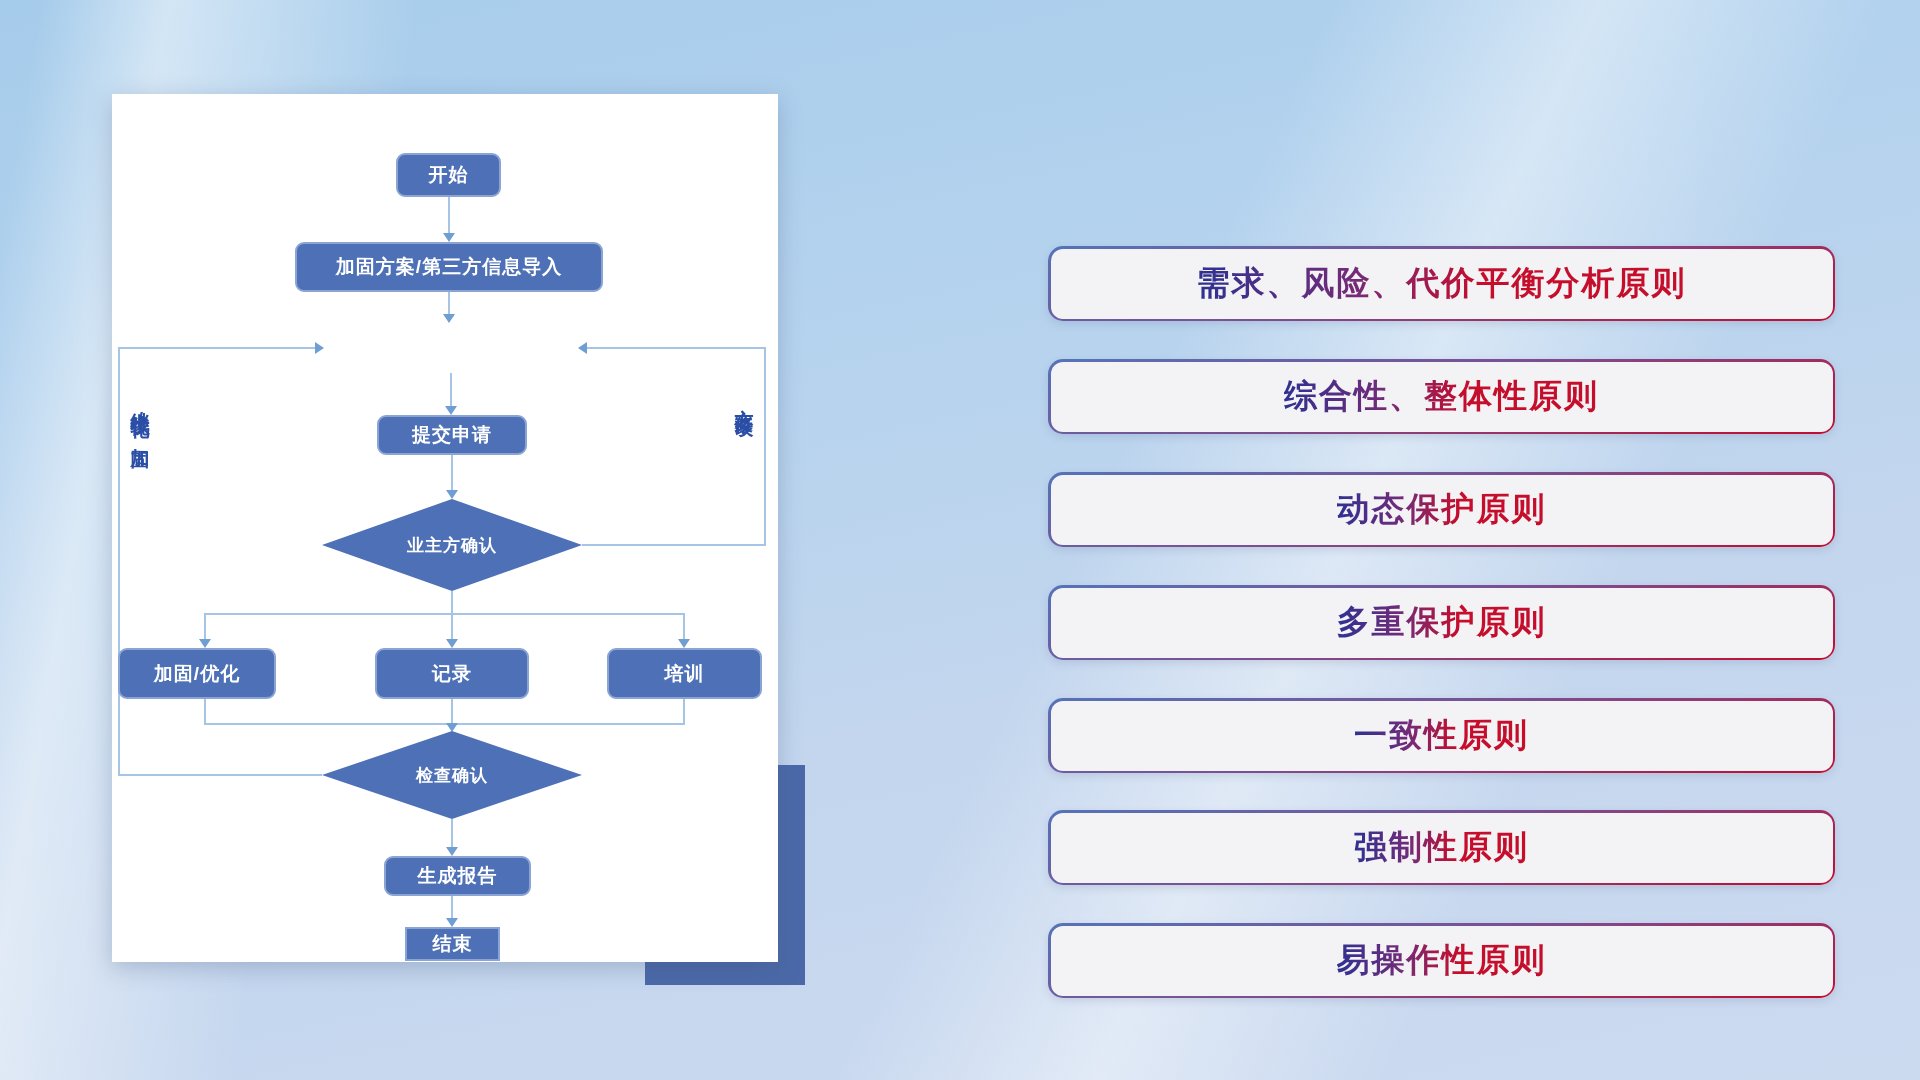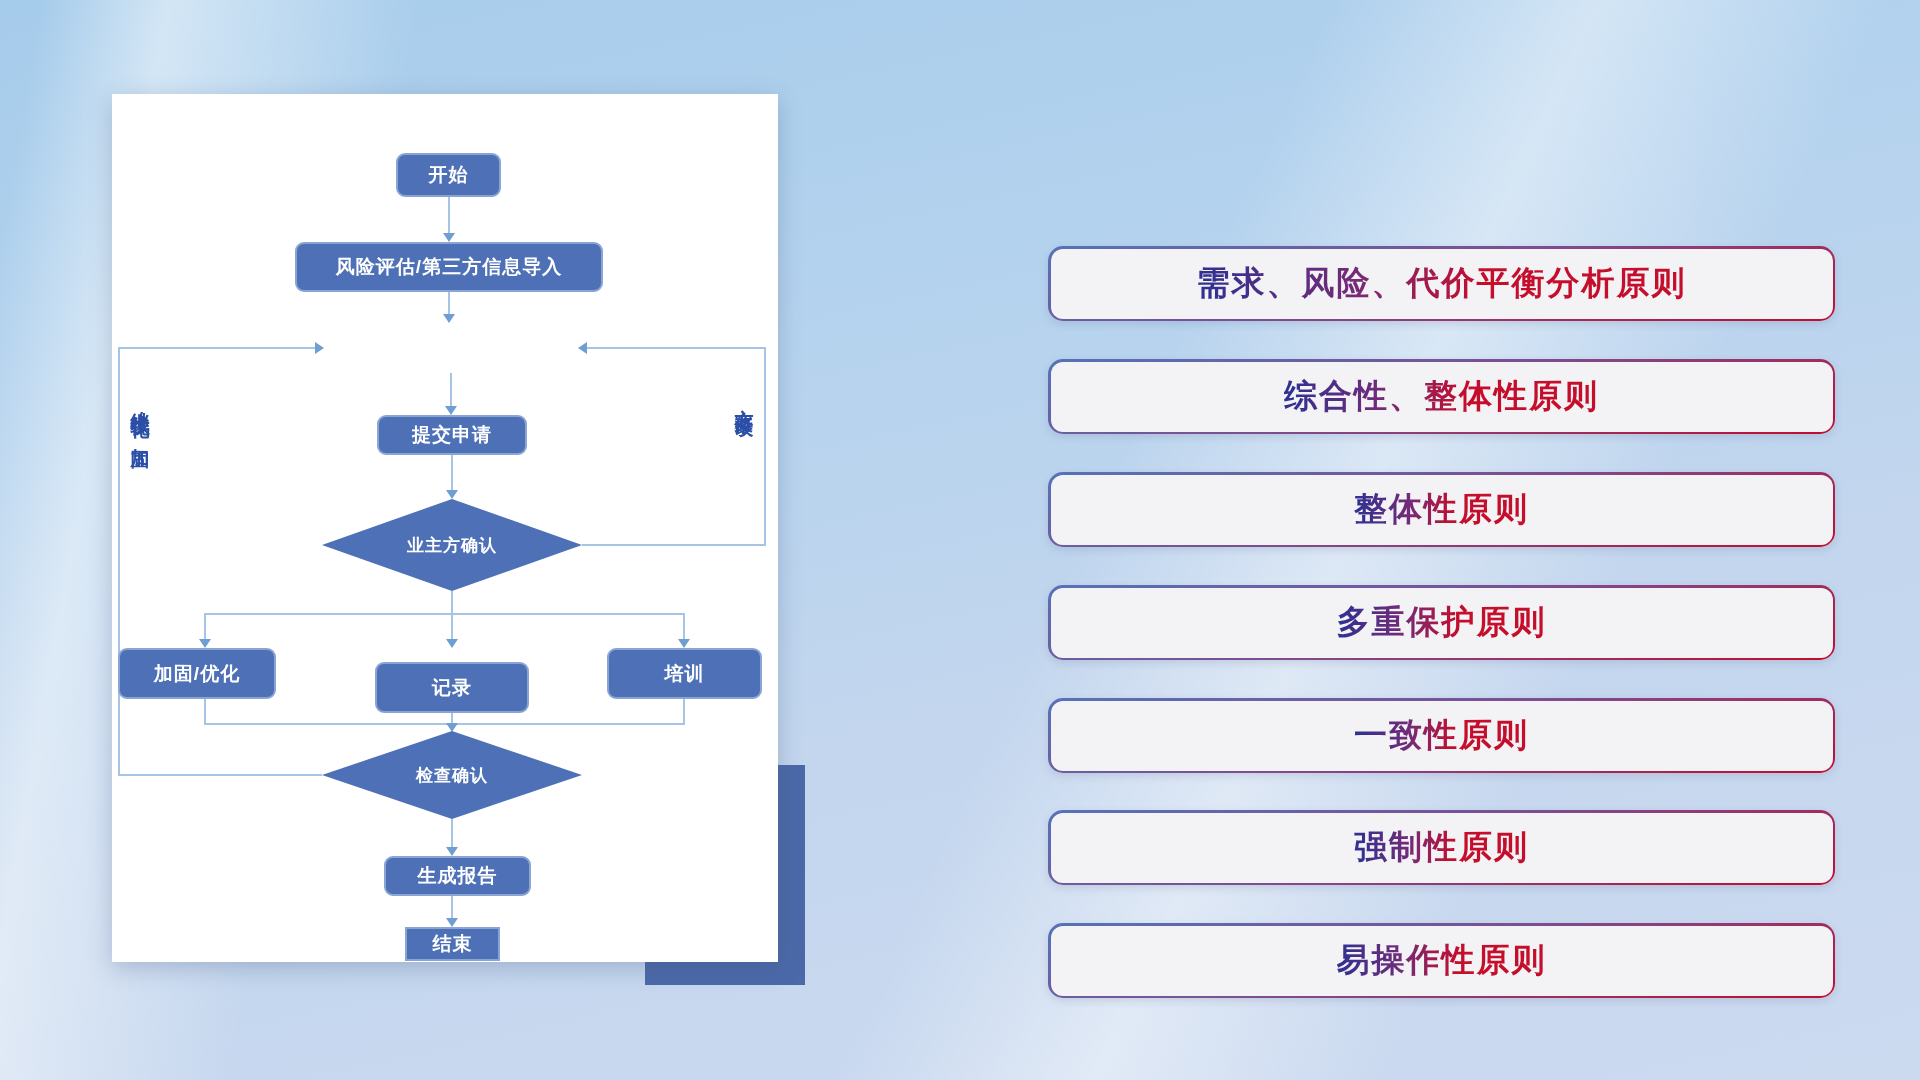--- a/index.html
+++ b/index.html
@@ -18,21 +18,21 @@
 
   
   .fnode{position:absolute;display:flex;align-items:center;justify-content:center;
          background:#4d70b6;border:2px solid #8aa4d4;border-radius:9px;color:#fff;
          font-weight:bold;font-size:19px;letter-spacing:1px;box-sizing:border-box;}
   .n-start  {left:396px;top:153px;width:105px;height:44px;}
   .n-risk   {left:295px;top:242px;width:308px;height:50px;}
   .n-plan   {left:325px;top:323px;width:252px;height:50px;}
   .n-submit {left:377px;top:415px;width:150px;height:40px;}
   .n-harden {left:118px;top:648px;width:158px;height:51px;}
-  .n-record {left:375px;top:648px;width:154px;height:51px;margin-top:14px;}
+  .n-record {left:375px;top:648px;width:154px;height:51px;}
   .n-train  {left:607px;top:648px;width:155px;height:51px;}
   .n-report {left:384px;top:856px;width:147px;height:40px;}
   .n-end    {left:405px;top:927px;width:95px;height:34px;border-radius:0;}
 
   .diamond{position:absolute;display:flex;align-items:center;justify-content:center;
            background:#4d70b6;color:#fff;font-weight:bold;font-size:17px;letter-spacing:1px;
            clip-path:polygon(50% 0,100% 50%,50% 100%,0 50%);}
   .d-owner{left:322px;top:499px;width:260px;height:92px;}
   .d-check{left:322px;top:731px;width:260px;height:88px;}
 
@@ -111,21 +111,21 @@
 
   <div class="ln h" style="left:582px;top:544px;width:184px;"></div>
   <div class="ln v" style="left:764px;top:347px;height:199px;"></div>
   <div class="ln h" style="left:587px;top:347px;width:179px;"></div>
   <div class="arr arr-left" style="left:578px;top:342px;"></div>
 
   <div class="vlabel lbl-continue">继续优化/加固</div>
   <div class="vlabel lbl-modify">方案修改</div>
 
   <div class="fnode n-start">开始</div>
-  <div class="fnode n-risk">风险评估/第三方信息导入</div>
+  <div class="fnode n-risk">加固方案/第三方信息导入</div>
   <div class="fnode n-submit">提交申请</div>
   <div class="diamond d-owner">业主方确认</div>
   <div class="fnode n-harden">加固/优化</div>
   <div class="fnode n-record">记录</div>
   <div class="fnode n-train">培训</div>
   <div class="diamond d-check">检查确认</div>
   <div class="fnode n-report">生成报告</div>
   <div class="fnode n-end">结束</div>
 
 
@@ -134,21 +134,21 @@
         <span class="txt">综合性、整体性原则</span>
       </div>
   </div>
   <div class="principle p1">
     <div class="inner">
         <span class="txt">需求、风险、代价平衡分析原则</span>
       </div>
   </div>
   <div class="principle p3">
     <div class="inner">
-        <span class="txt">整体性原则</span>
+        <span class="txt">动态保护原则</span>
       </div>
   </div>
   <div class="principle p4">
     <div class="inner">
         <span class="txt">多重保护原则</span>
       </div>
   </div>
   <div class="principle p5">
     <div class="inner">
         <span class="txt">一致性原则</span>

